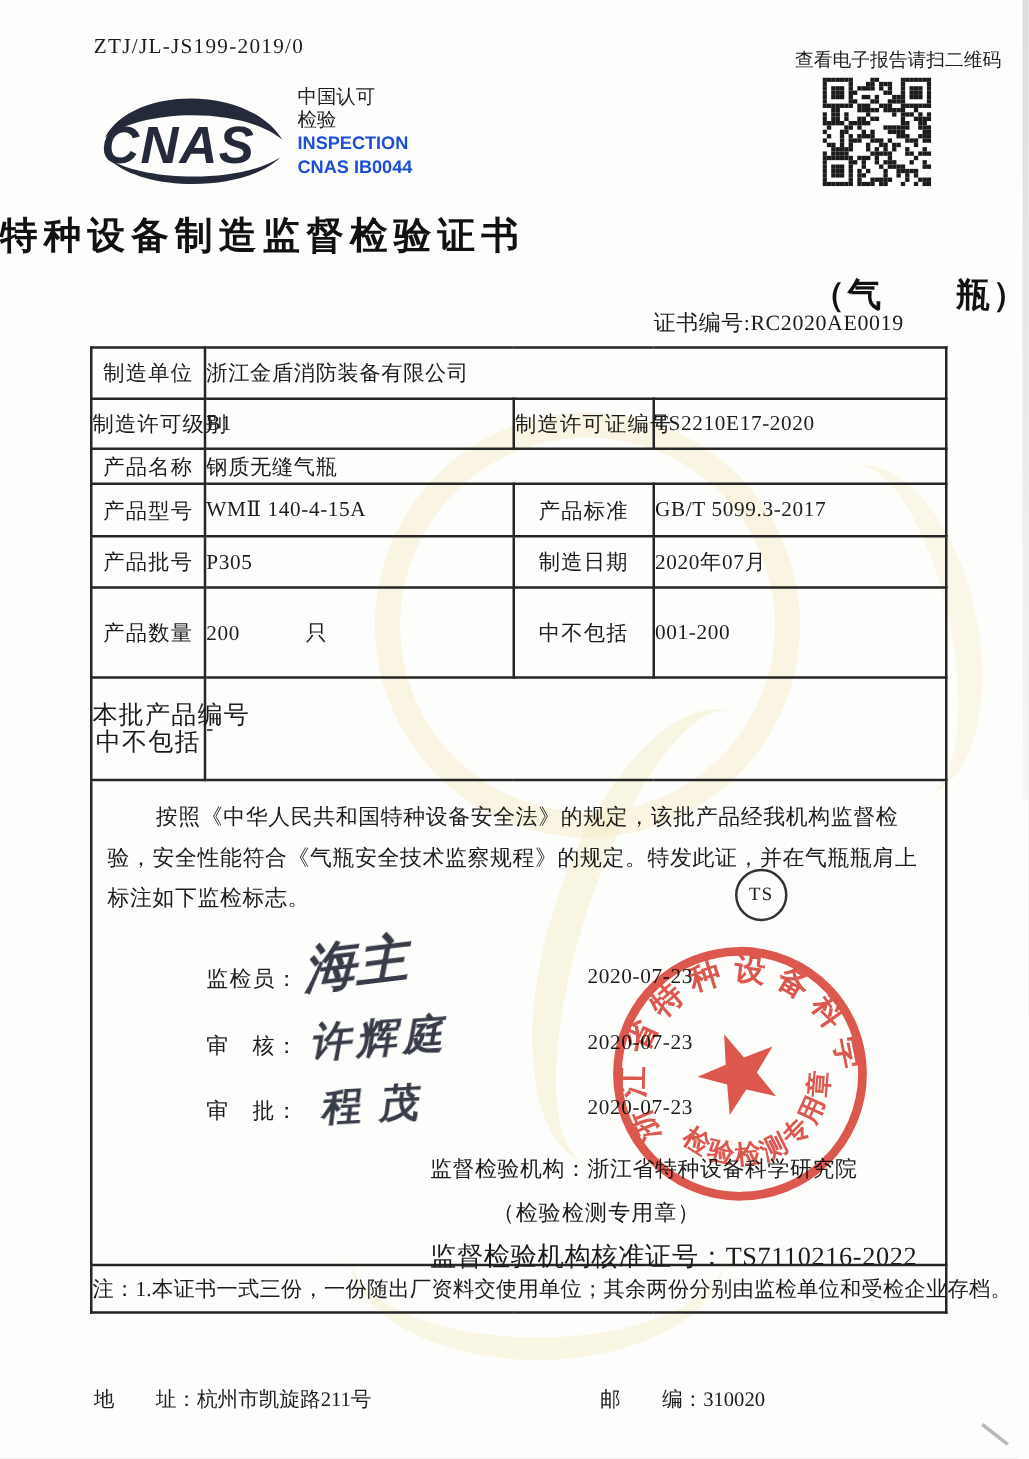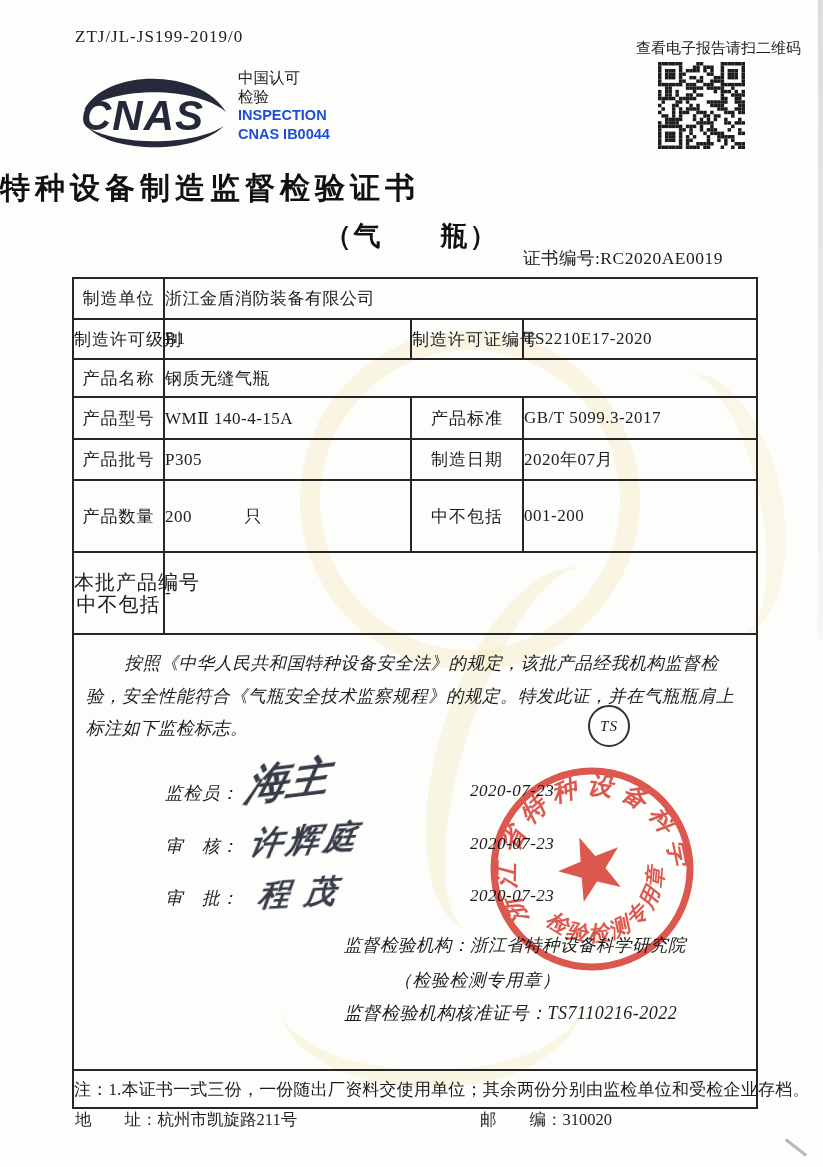--- a/index.html
+++ b/index.html
@@ -22,47 +22,47 @@
   .cnas{position:absolute;left:78px;top:60px;width:260px;height:96px;z-index:2;}
   .cnas svg{position:absolute;left:0;top:0;}
   .cnas-lines{position:absolute;left:160px;top:8px;line-height:19px;font-size:15.5px;white-space:nowrap;}
   .cnas-lines .en{font-family:"Liberation Sans","DejaVu Sans",sans-serif;font-weight:bold;font-size:14.5px;color:#1d4ed8;}
   .qr-caption{position:absolute;left:636px;top:39px;font-size:15px;z-index:2;white-space:nowrap;}
   .qr{position:absolute;left:658px;top:62px;width:87px;height:87px;z-index:2;}
 
   .title{position:absolute;left:0;top:168px;width:100%;
     font-family:"Liberation Sans","DejaVu Sans",sans-serif;
     font-size:30px;font-weight:700;letter-spacing:5px;color:#111;z-index:2;}
-  .subtitle{position:absolute;left:0;top:218px;width:100%;text-align:center;
+  .subtitle{position:absolute;left:0;top:218px;width:100%;text-align:right;
     font-family:"Liberation Sans","DejaVu Sans",sans-serif;
     font-size:27px;font-weight:700;letter-spacing:2px;color:#111;z-index:2;}
   .certline{position:absolute;right:100px;top:246px;font-size:17.5px;letter-spacing:.5px;z-index:2;}
 
   
   table.info{position:absolute;left:72px;top:277px;width:684px;border-collapse:collapse;table-layout:fixed;z-index:1;}
   table.info td{border:2px solid #262626;font-size:17px;padding:0;vertical-align:middle;}
   td.lbl{text-align:center;letter-spacing:1px;white-space:nowrap;font-size:16px;}
   td.val{padding-left:14px;letter-spacing:.5px;white-space:pre;}
   td.val2{padding-left:10px;letter-spacing:.5px;white-space:pre;}
   .lbl2line{line-height:22px;font-size:20px;}
 
-  .big-cell{position:relative;width:100%;height:434px;font-style:italic;}
+  .big-cell{position:relative;width:100%;height:386px;}
   .statement{position:absolute;left:12px;top:12px;width:648px;font-size:17.5px;line-height:32.5px;text-indent:2.2em;letter-spacing:.5px;}
   .ts-circle{position:absolute;left:514px;top:70px;width:38px;height:38px;border:2px solid #333;border-radius:50%;
     text-align:center;line-height:38px;font-size:15px;letter-spacing:1px;}
   .sig-row{position:absolute;left:0;width:100%;height:44px;}
   .sig-label{position:absolute;left:91px;font-size:17.5px;letter-spacing:1px;white-space:pre;}
   .sig-date{position:absolute;left:396px;font-size:17px;letter-spacing:.5px;}
   .sig{position:absolute;font-weight:700;color:#272c39;white-space:nowrap;opacity:.92;filter:blur(.4px);z-index:2;}
   .sig-1{left:172px;top:-28px;font-size:42px;transform:rotate(-7deg) skewX(-18deg);}
   .sig-2{left:176px;top:-16px;font-size:33px;transform:rotate(-4deg) skewX(-14deg);letter-spacing:4px;}
   .sig-3{left:184px;top:-14px;font-size:32px;transform:rotate(-3deg) skewX(-10deg);letter-spacing:14px;}
   .agency-1{position:absolute;left:270px;top:298px;font-size:17.5px;letter-spacing:.5px;white-space:nowrap;}
   .agency-2{position:absolute;left:320px;top:333px;font-size:17.5px;letter-spacing:1px;white-space:nowrap;}
-  .agency-3{position:absolute;left:270px;top:366px;font-size:18px;letter-spacing:.5px;white-space:nowrap;}
+  .agency-3{position:absolute;left:270px;top:366px;font-size:21px;letter-spacing:.5px;white-space:nowrap;}
   .stamp{position:absolute;left:412px;top:128px;width:212px;height:212px;z-index:3;
     transform:rotate(-22deg);mix-blend-mode:multiply;opacity:.9;}
   .note-cell{font-size:15.5px;padding-left:6px;white-space:nowrap;letter-spacing:.2px;}
 
   
   .footer{position:absolute;top:1055px;left:0;width:100%;font-size:16.5px;line-height:26px;z-index:2;}
   .footer .col-l{position:absolute;left:75px;top:0;white-space:pre;}
   .footer .col-r{position:absolute;left:480px;top:0;white-space:pre;}
 </style>
 </head>
@@ -440,21 +440,21 @@
         <tr style="height:41px">
       <td class="lbl">制造单位</td>
       <td class="val" colspan="3">浙江金盾消防装备有限公司</td>
     </tr>
     <tr style="height:40px">
       <td class="lbl">制造许可级别</td>
       <td class="val">B1</td>
       <td class="lbl">制造许可证编号</td>
       <td class="val2">TS2210E17-2020</td>
     </tr>
-    <tr style="height:38px">
+    <tr style="height:28px">
       <td class="lbl">产品名称</td>
       <td class="val" colspan="3">钢质无缝气瓶</td>
     </tr>
     <tr style="height:42px">
       <td class="lbl">产品型号</td>
       <td class="val">WMⅡ 140-4-15A</td>
       <td class="lbl">产品标准</td>
       <td class="val2">GB/T 5099.3-2017</td>
     </tr>
     <tr style="height:41px">

